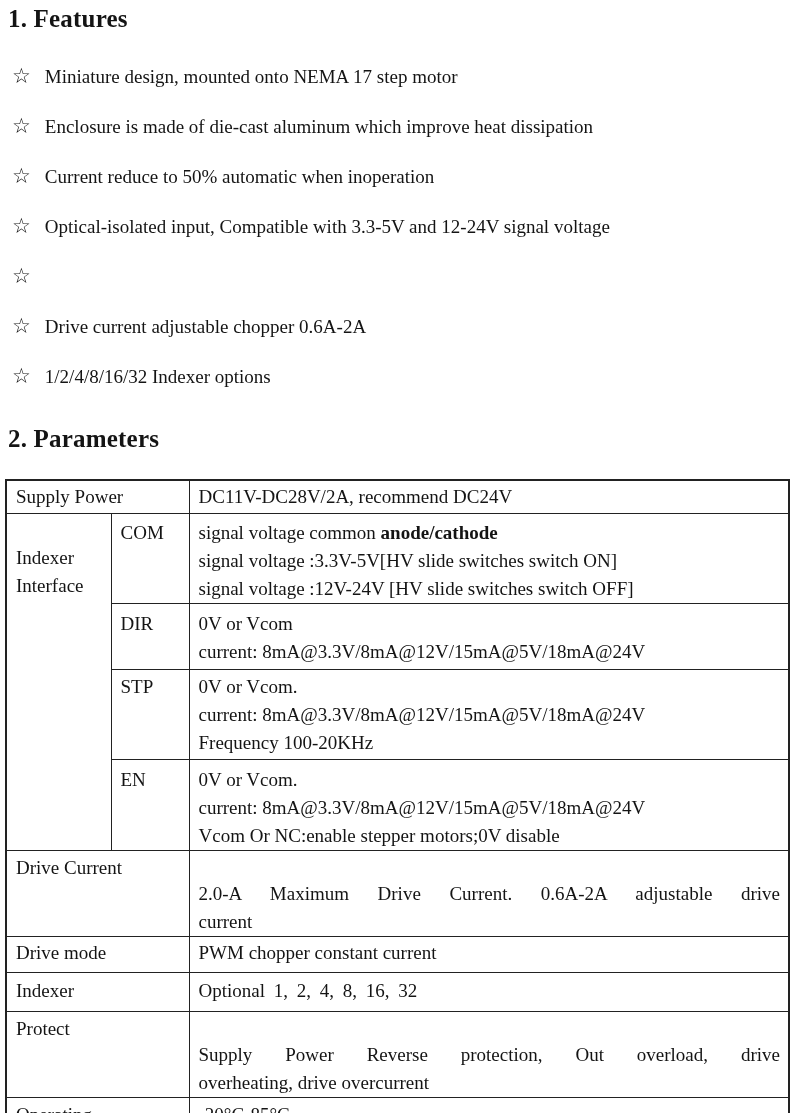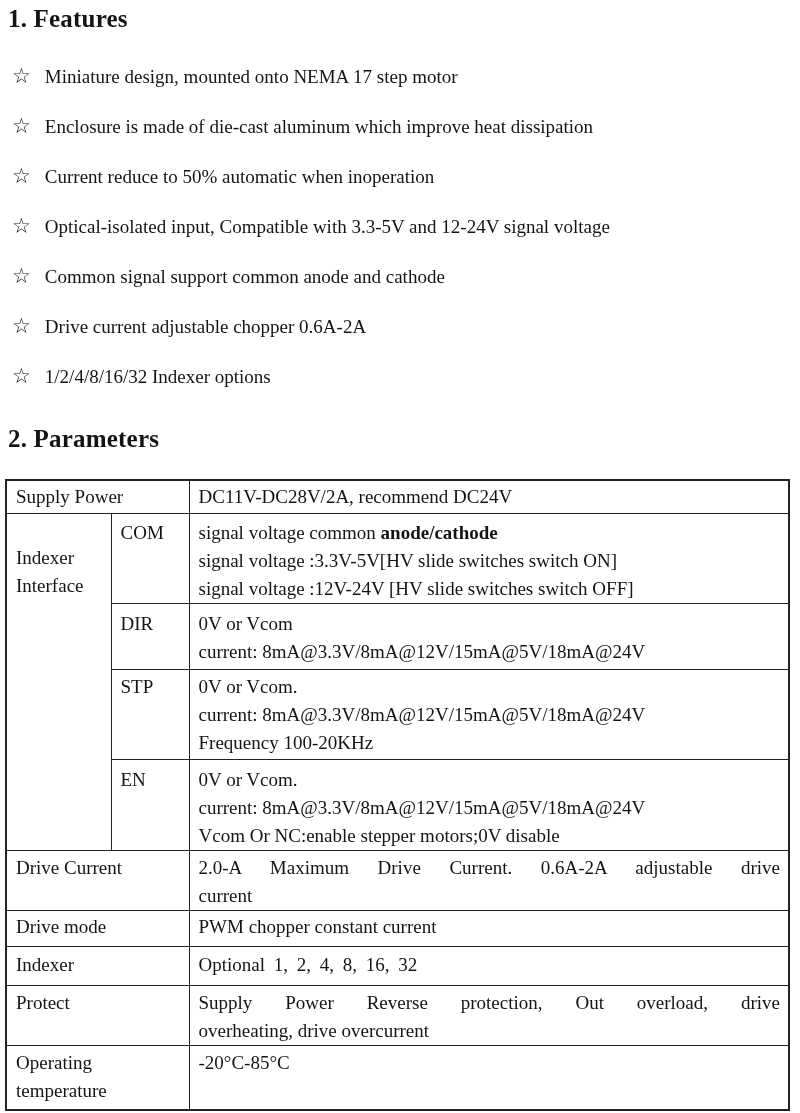--- a/index.html
+++ b/index.html
@@ -56,21 +56,21 @@
   .ptable td {
     vertical-align: top;
     padding: 3px 8px 0 9px;
     line-height: 28px;
     overflow: hidden;
   }
   td.lbl { }
   td.key { }
   td.val { }
   .cl { white-space: nowrap; }
-  .jl { text-align: justify; text-align-last: justify; white-space: normal; }
+  .jl { text-align: justify; text-align-last: justify; white-space: normal; margin-top: 26px; }
   td.ii { padding-top: 30px; }
   .wsp { word-spacing: 4px; }
 
   tr.r1  td { height: 33px; padding-top: 2px; }
   tr.r2  td { height: 88px; padding-top: 5px; margin-left: 8px; }
   tr.r2  td.ii { padding-top: 30px; }
   tr.r3  td { height: 66px; padding-top: 6px; }
   tr.r4  td { height: 90px; }
   tr.r5  td { height: 91px; padding-top: 6px; }
   tr.r6  td { height: 60px; padding-top: 3px; }
@@ -96,21 +96,20 @@
   <div class="feat">
     <span class="star">☆</span>
     <span>Current reduce to 50% automatic when inoperation</span>
   </div>
   <div class="feat">
     <span class="star">☆</span>
     <span>Optical-isolated input, Compatible with 3.3-5V and 12-24V signal voltage</span>
   </div>
   <div class="feat">
     <span class="star">☆</span>
-    <span>Common signal support common anode and cathode</span>
   </div>
   <div class="feat">
     <span class="star">☆</span>
     <span>Drive current adjustable chopper 0.6A-2A</span>
   </div>
   <div class="feat">
     <span class="star">☆</span>
     <span>1/2/4/8/16/32 Indexer options</span>
   </div>
 </div>

